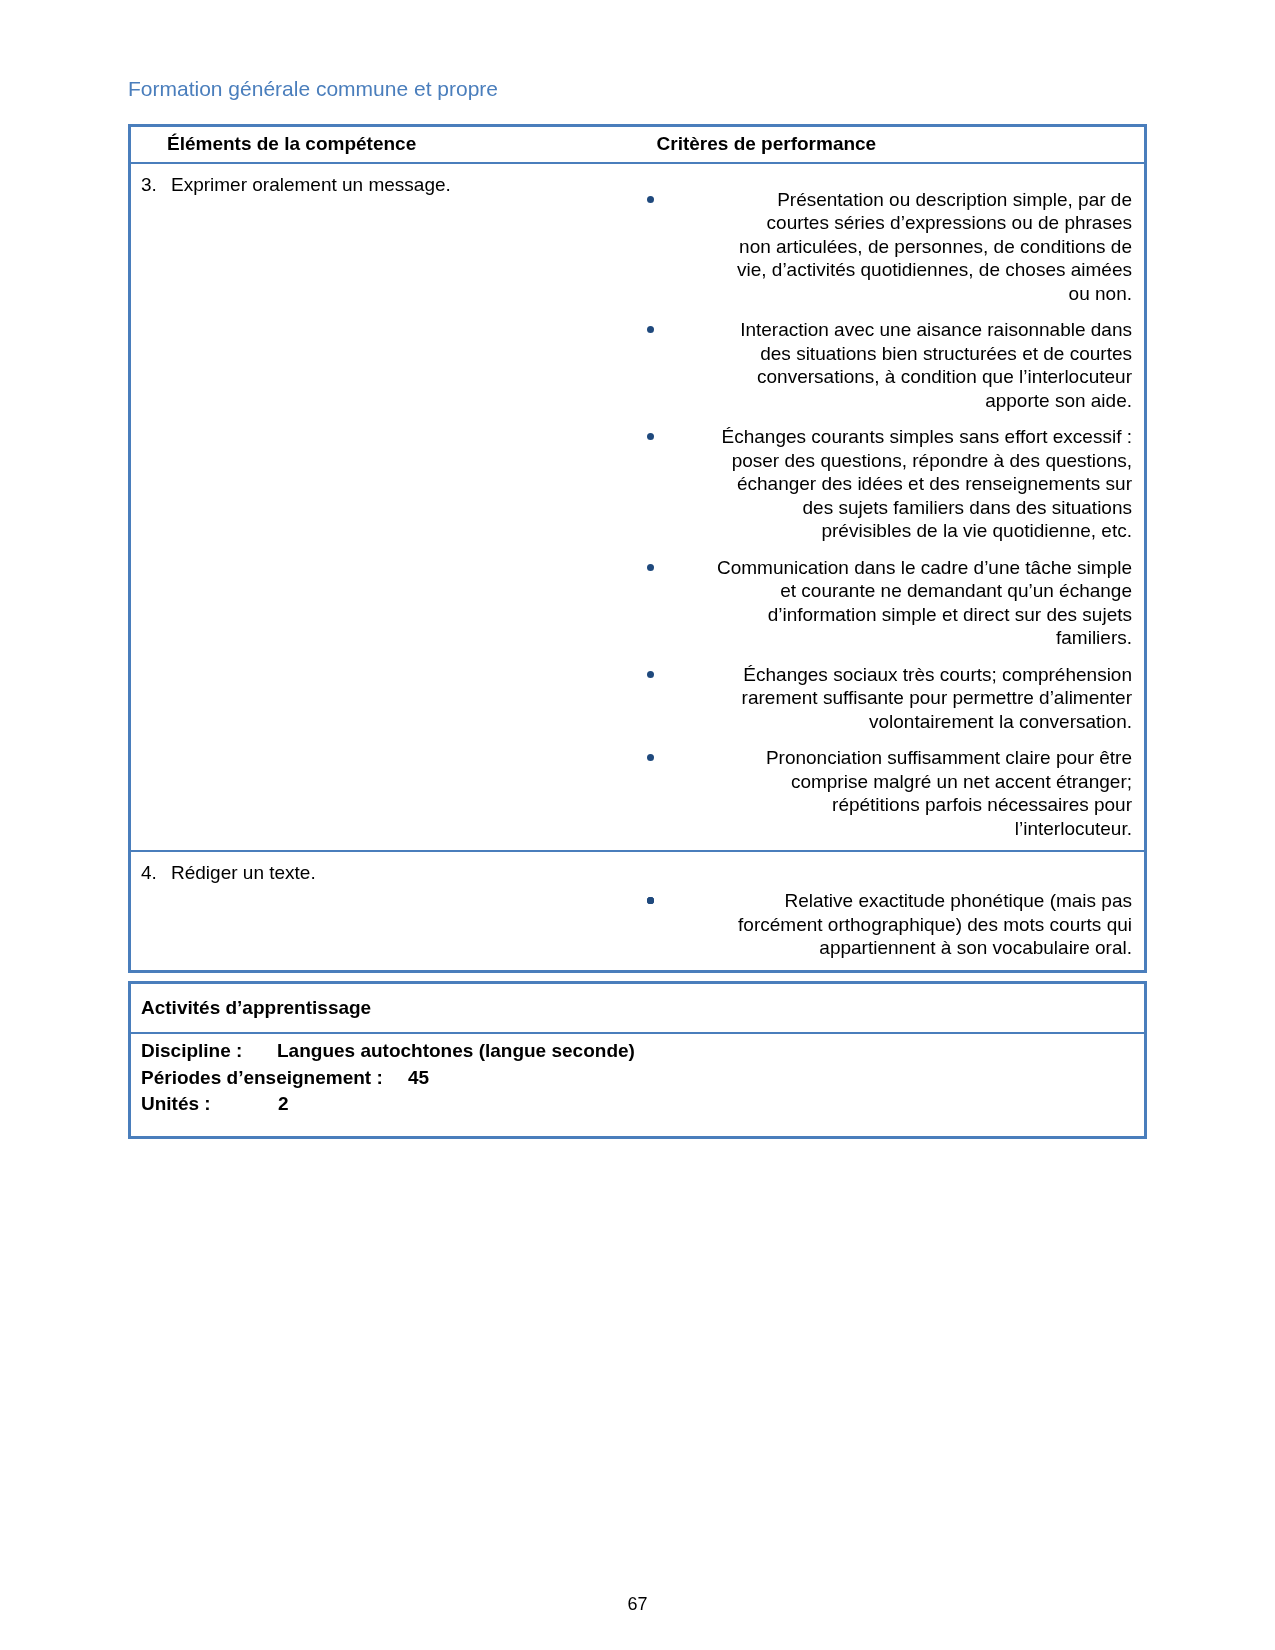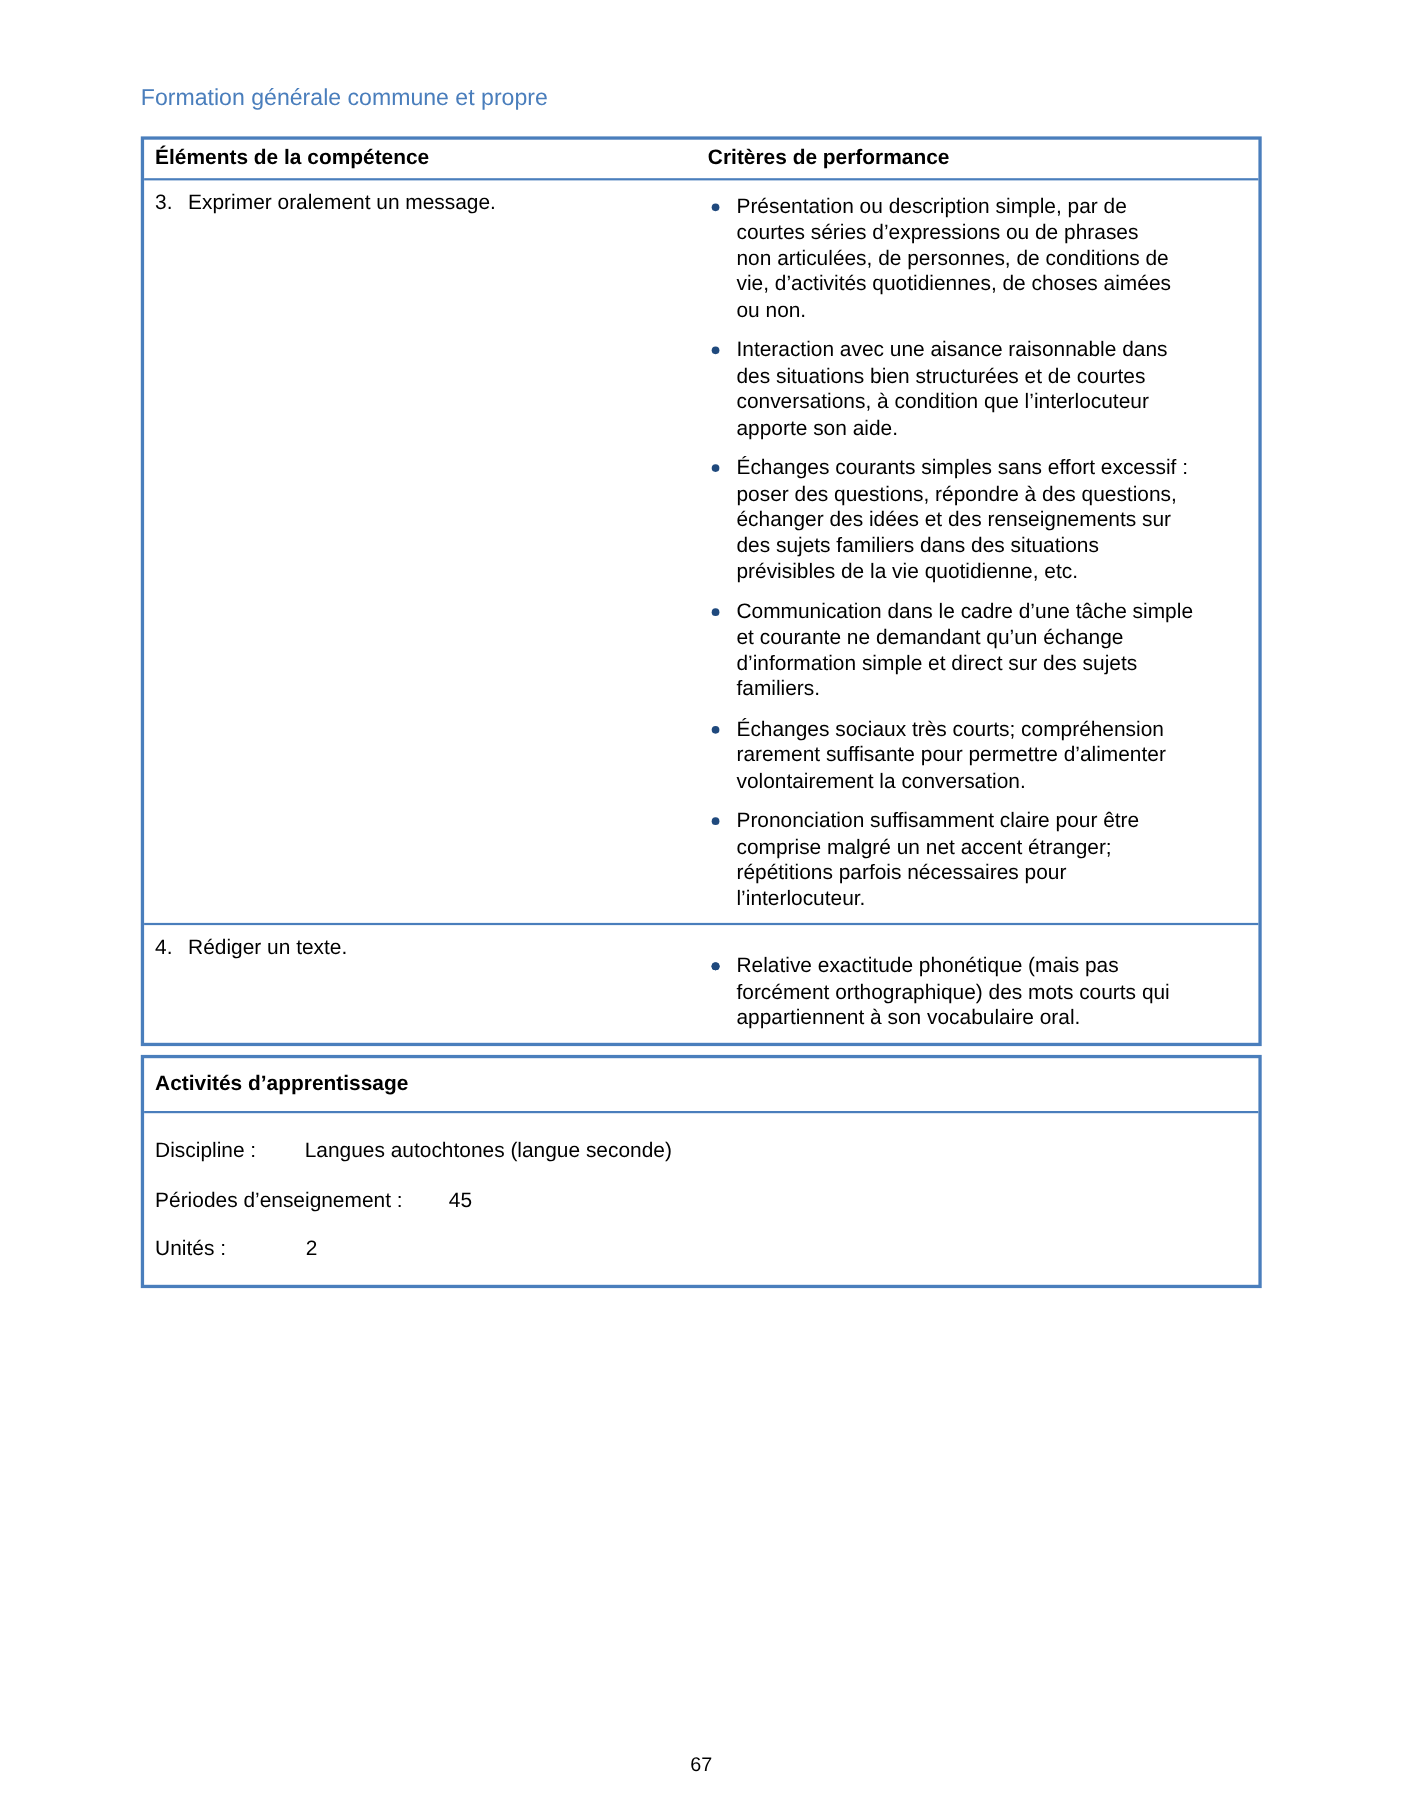--- a/index.html
+++ b/index.html
@@ -32,32 +32,33 @@
     background: #ffffff;
   }
   .thead {
     display: flex;
     border-bottom: 2px solid var(--accent, #4a7ebc);
   }
   .th {
     font-weight: bold;
     padding: 5px 10px 6px 10px;
   }
-  .th.c1 { width: 50%; }
+  .th.c1 { width: 50%; margin-left: 26px; }
   .th.c2 { width: 50%; padding-left: 6px; }
   .trow { display: flex; }
   .trow + .trow { border-top: 2px solid var(--accent, #4a7ebc); }
   .cell-el {
     width: 50%;
     padding: 9px 10px 8px 10px;
   }
   .cell-el .num { display: inline-block; width: 30px; }
   .cell-cr {
     width: 50%;
-    padding: 13px 12px 4px 6px;
+    padding: 24px 12px 4px 6px;
+    text-align: right;
   }
   ul.criteria { list-style: none; }
   ul.criteria li {
     position: relative;
     padding-left: 26px;
     margin-bottom: 13px;
   }
   ul.criteria li:last-child { margin-bottom: 6px; }
   .dot {
     position: absolute;
@@ -74,21 +75,21 @@
     border: 3px solid var(--accent, #4a7ebc);
     margin-top: 8px;
     background: #ffffff;
   }
   .tbl2-header {
     font-weight: bold;
     padding: 12px 10px 13px 10px;
     border-bottom: 2px solid var(--accent, #4a7ebc);
   }
   .tbl2-body { padding: 2px 10px 20px 10px; }
-  .field { display: flex; margin-top: 21px; }
+  .field { display: flex; margin-top: 3px; font-weight: bold; }
   .field .label { flex: 0 0 auto; }
   .field.f0 .label { width: 136px; }
   .field.f1 .label { width: 267px; }
   .field.f2 .label { width: 137px; }
   
   .page-number {
     position: absolute;
     top: 1593px;
     left: 0;
     width: 100%;

